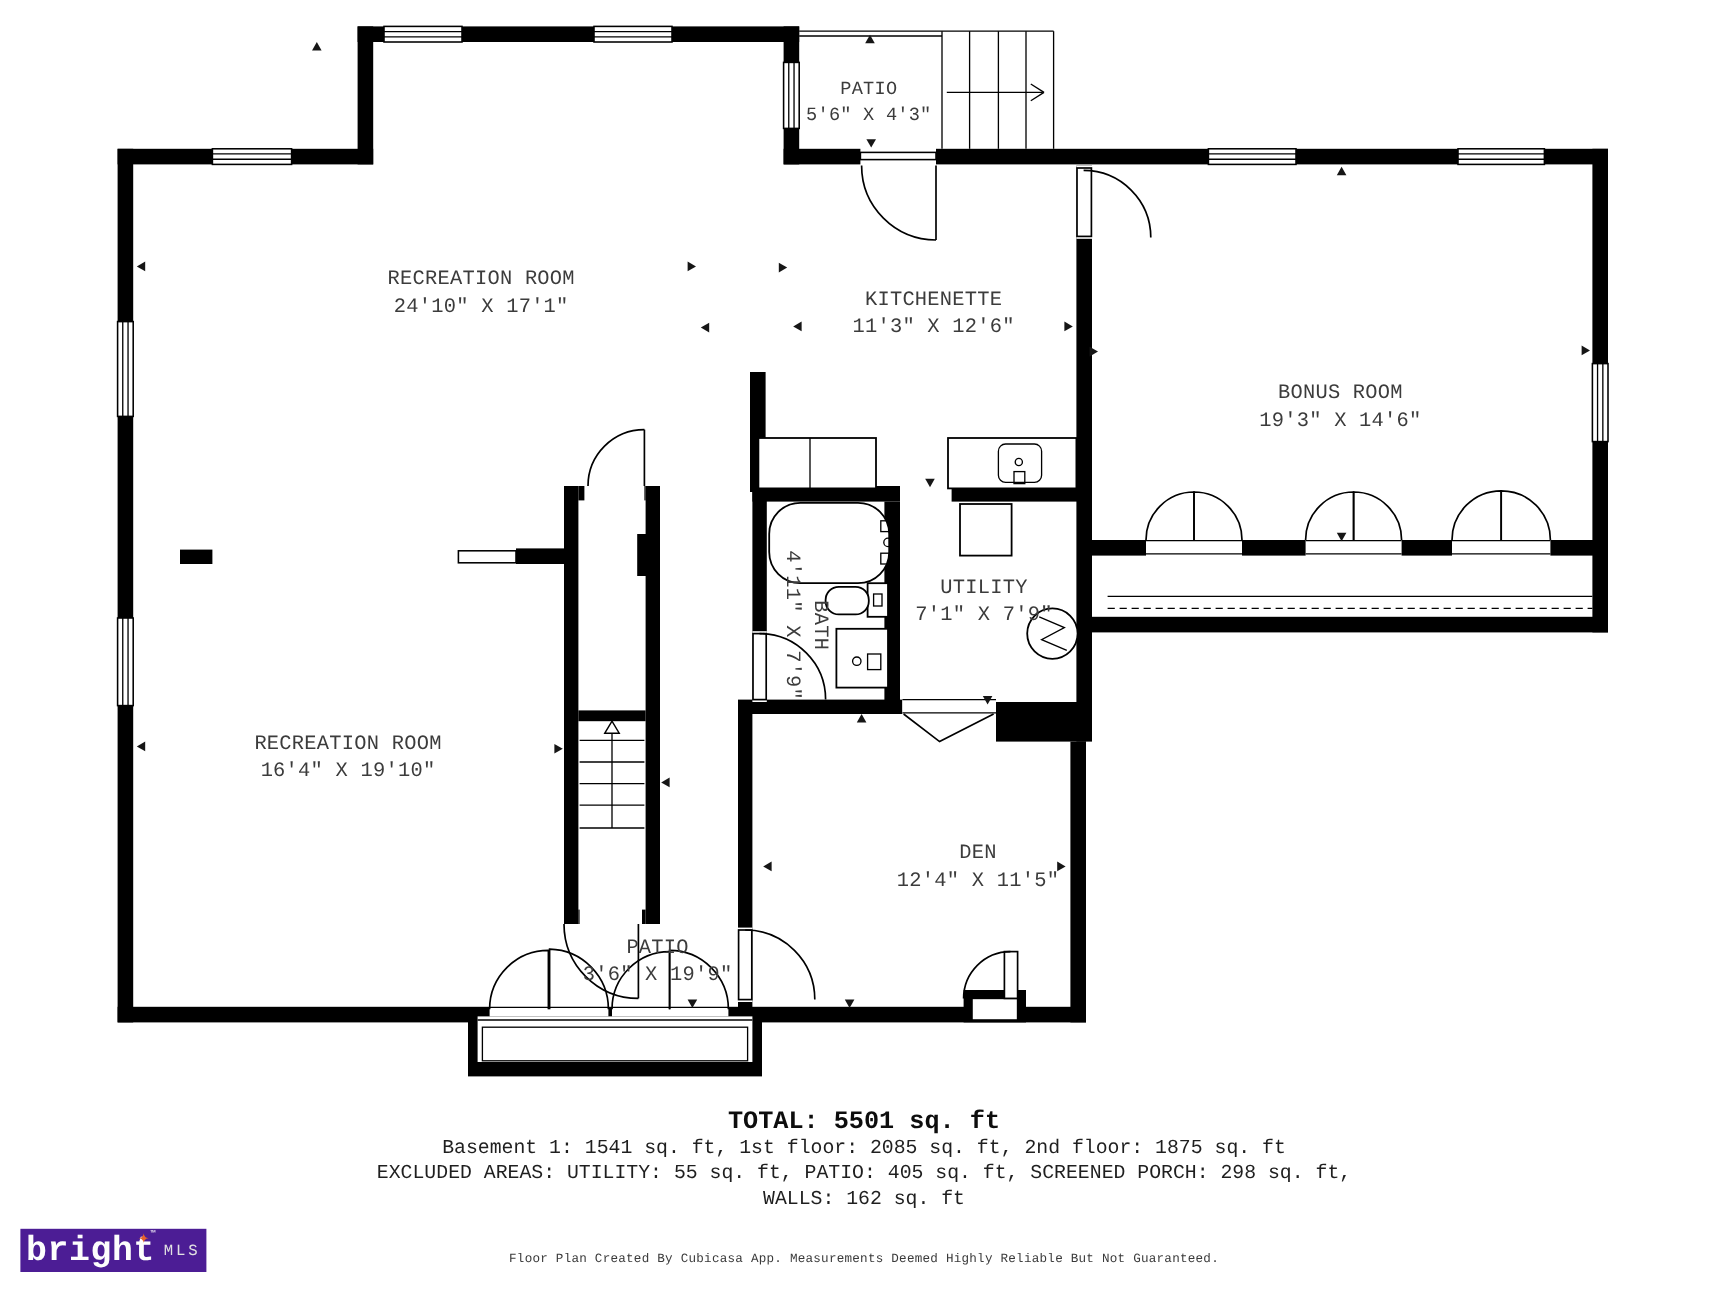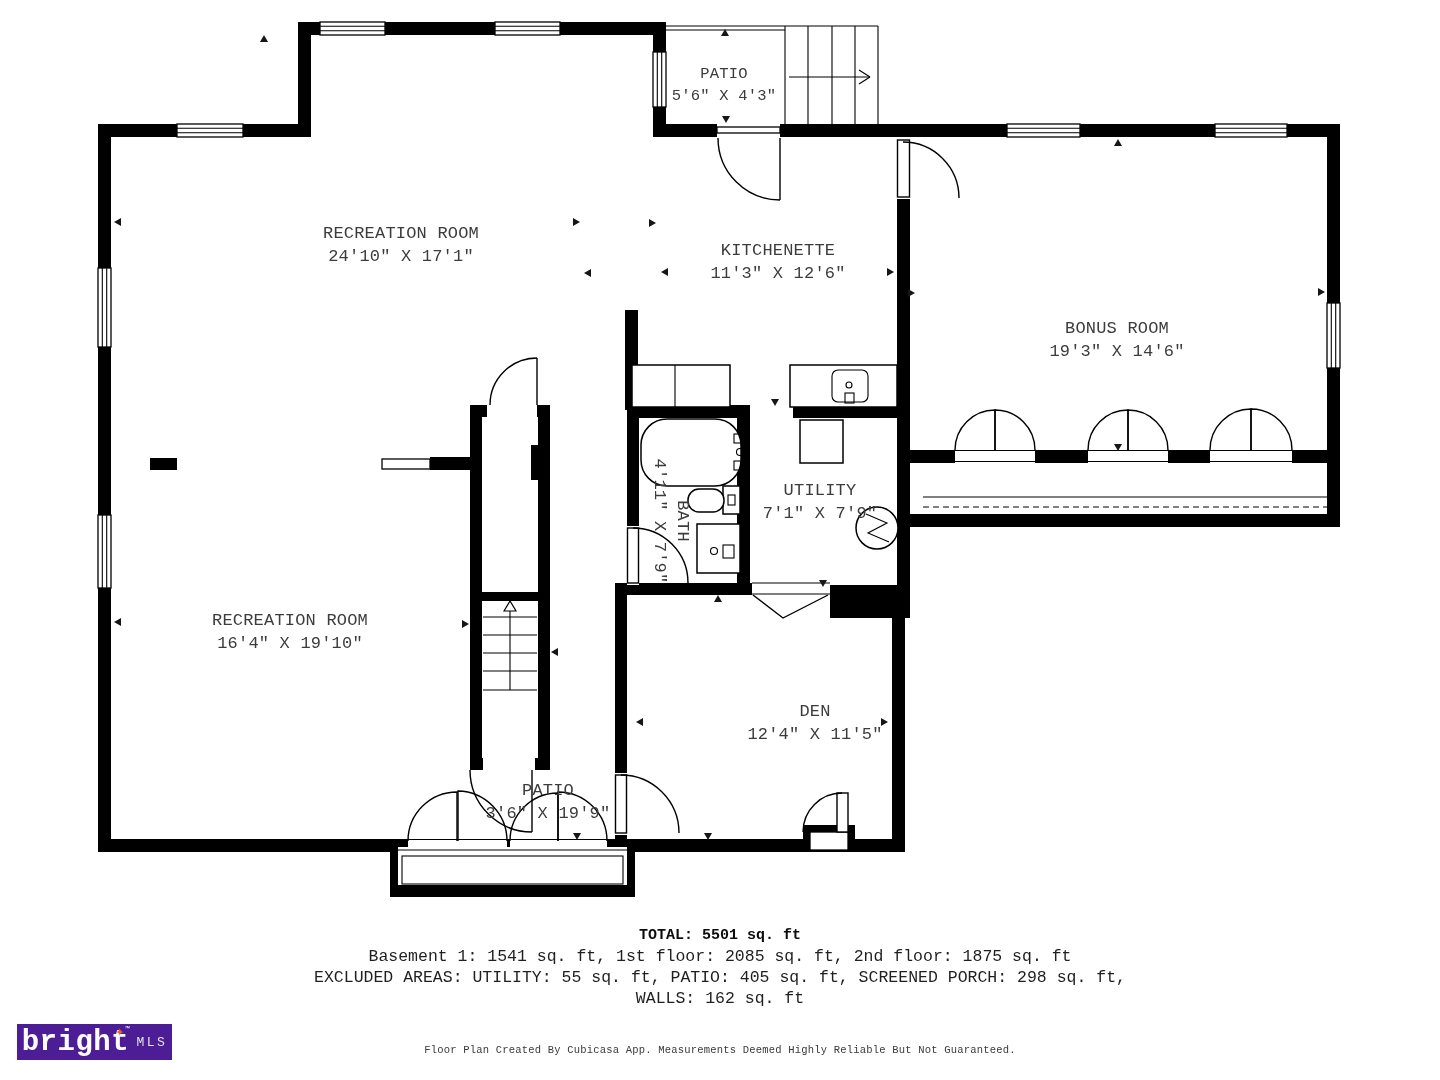--- a/index.html
+++ b/index.html
@@ -13,21 +13,21 @@
   .leaf{fill:#fff;stroke:#000;stroke-width:1.4;}
   .fx{fill:#fff;stroke:#000;stroke-width:1.5;}
   .wf{fill:#fff;stroke:#000;stroke-width:1.3;}
   .arw{fill:#161616;}
   .room-label{position:absolute;transform:translate(-50%,-50%);text-align:center;
               color:#3c3c3c;font-size:17px;line-height:23px;white-space:nowrap;letter-spacing:.2px;}
   .room-label.small{font-size:15.5px;line-height:22px;}
   .room-label.rot{transform:translate(-50%,-50%) rotate(90deg);}
   .summary{position:absolute;left:0;right:0;top:925px;text-align:center;color:#1f1f1f;
            font-size:16.5px;line-height:21px;}
-  .summary .total{font-weight:bold;font-size:15px;color:#0d0d0d;}
+  .summary .total{font-weight:bold;font-size:21px;color:#0d0d0d;}
   .disclaimer{position:absolute;left:0;right:0;top:1044px;text-align:center;
               font-size:10.5px;color:#3a3a3a;letter-spacing:.2px;}
   .logo{position:absolute;left:17px;top:1024px;width:155px;height:36px;background:#4c1d95;
         display:flex;align-items:center;justify-content:center;}
   .logo-brand{color:#fdfdfd;font-weight:bold;font-size:29px;letter-spacing:.5px;}
   .logo-star{color:#e8632c;font-size:15px;margin-left:-14px;position:relative;top:-11px;}
   .logo-tm{color:#fff;font-size:7px;position:relative;top:-13px;margin-left:1px;}
   .logo-suffix{color:#e2e2e2;font-size:13px;letter-spacing:2.5px;margin-left:7px;font-weight:400;}
 </style>
 </head>

